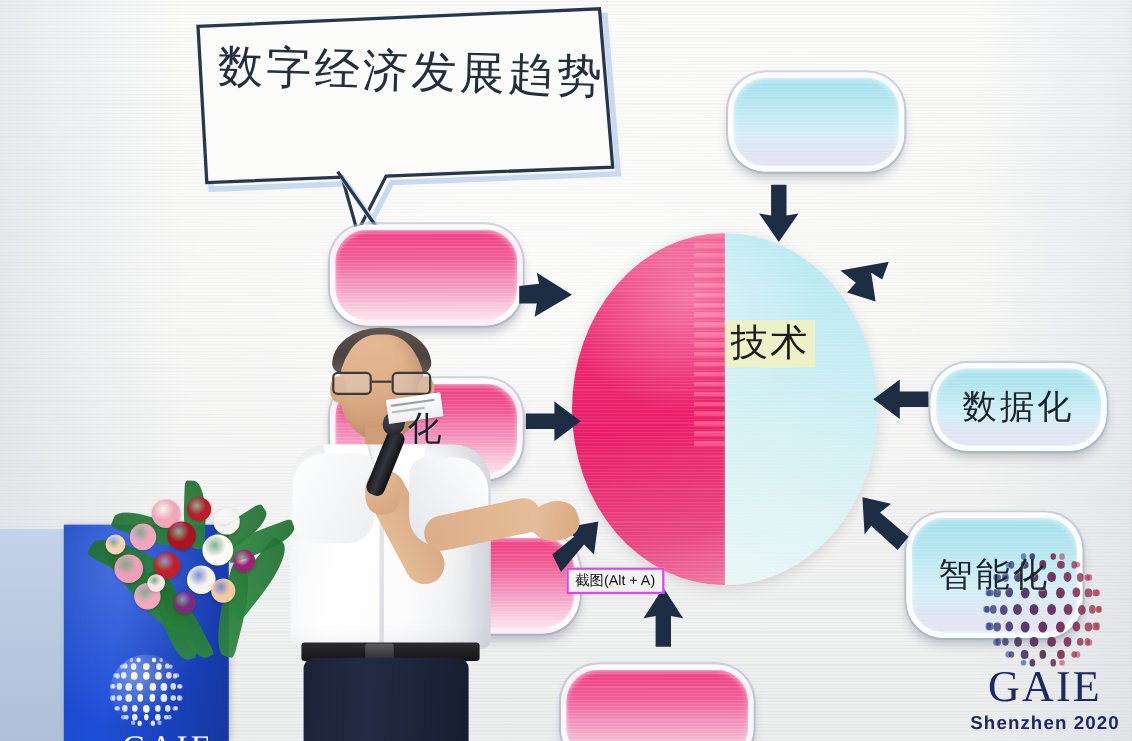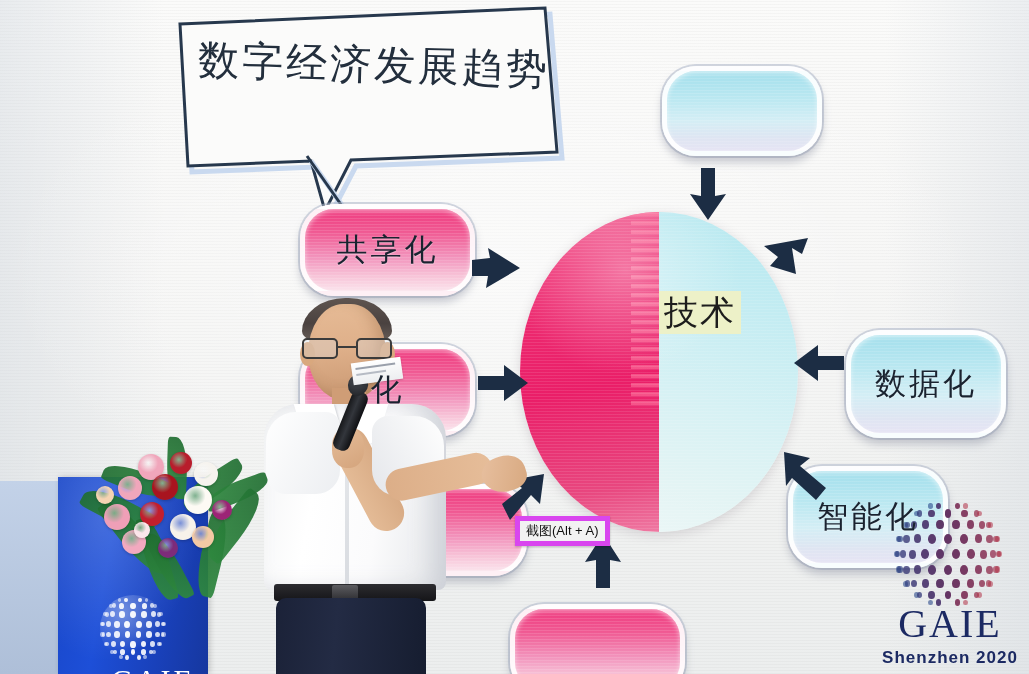--- a/index.html
+++ b/index.html
@@ -104,22 +104,22 @@
   .plabel{position:relative;z-index:2;text-shadow:0 1px 1px rgba(255,255,255,.45);}
 
   
   #pill-gongxiang{left:300px;top:204px;width:175px;height:92px;}
   #pill-left2{left:300px;top:344px;width:175px;height:92px;}
   #pill-left3{left:352px;top:484px;width:175px;height:92px;}
   #pill-pingtai{left:510px;top:604px;width:175px;height:92px;}
   
   #pill-shuzi{left:662px;top:66px;width:160px;height:90px;}
   #pill-wangluo{left:800px;top:182px;width:160px;height:90px;}
-  #pill-shuju{left:846px;top:330px;width:160px;height:108px;font-family:Liberation Mono, monospace;}
-  #pill-zhineng{left:788px;top:466px;width:160px;height:102px;}
+  #pill-shuju{left:846px;top:330px;width:160px;height:80px;font-family:Liberation Mono, monospace;}
+  #pill-zhineng{left:824px;top:466px;width:160px;height:114px;}
 
   
   .arw{position:absolute;}
   .arw svg{display:block;}
 
   
   .person{position:absolute;left:236px;top:300px;width:300px;height:374px;}
   .head{
     position:absolute;left:72px;top:4px;width:78px;height:96px;
     background:linear-gradient(175deg,#e6bb96 0%,#dfb08a 45%,#c89771 100%);
@@ -244,21 +244,21 @@
   }
   .gaie-sub{
     position:absolute;left:0;top:148px;width:148px;text-align:center;
     font-family:"Liberation Sans","DejaVu Sans",sans-serif;font-weight:bold;
     font-size:17px;letter-spacing:1px;color:#1c2a63;
   }
 
   
   .tooltip{
     position:absolute;left:515px;top:516px;
-    background:#f2f2f2;border:5px solid #d946ef;
+    background:#f2f2f2;border:2px solid #d946ef;
     padding:1px 6px 2px 6px;
     font-family:"Liberation Sans","DejaVu Sans",sans-serif;
     font-size:13px;color:#101010;white-space:nowrap;line-height:17px;
     box-shadow:0 1px 2px rgba(0,0,0,.22);
   }
 </style>
 </head>
 <body>
 
 <div id="stage">
@@ -283,21 +283,20 @@
     <div class="core-l"></div>
     <div class="core-r"></div>
     <div class="core-seam"></div>
     <div class="core-tex"></div>
     <div class="core-gloss"></div>
   </div>
   <div class="hl hl-tech">技术</div>
 
   <div class="pill pink" id="pill-gongxiang">
     <span class="ptex"></span>
-    <span class="plabel">共享化</span>
   </div>
   <div class="pill pink" id="pill-left2">
     <span class="ptex"></span>
     <span class="plabel">化</span>
   </div>
   <div class="pill pink" id="pill-left3">
     <span class="ptex"></span>
   </div>
   <div class="pill pink" id="pill-pingtai">
     <span class="ptex"></span>

